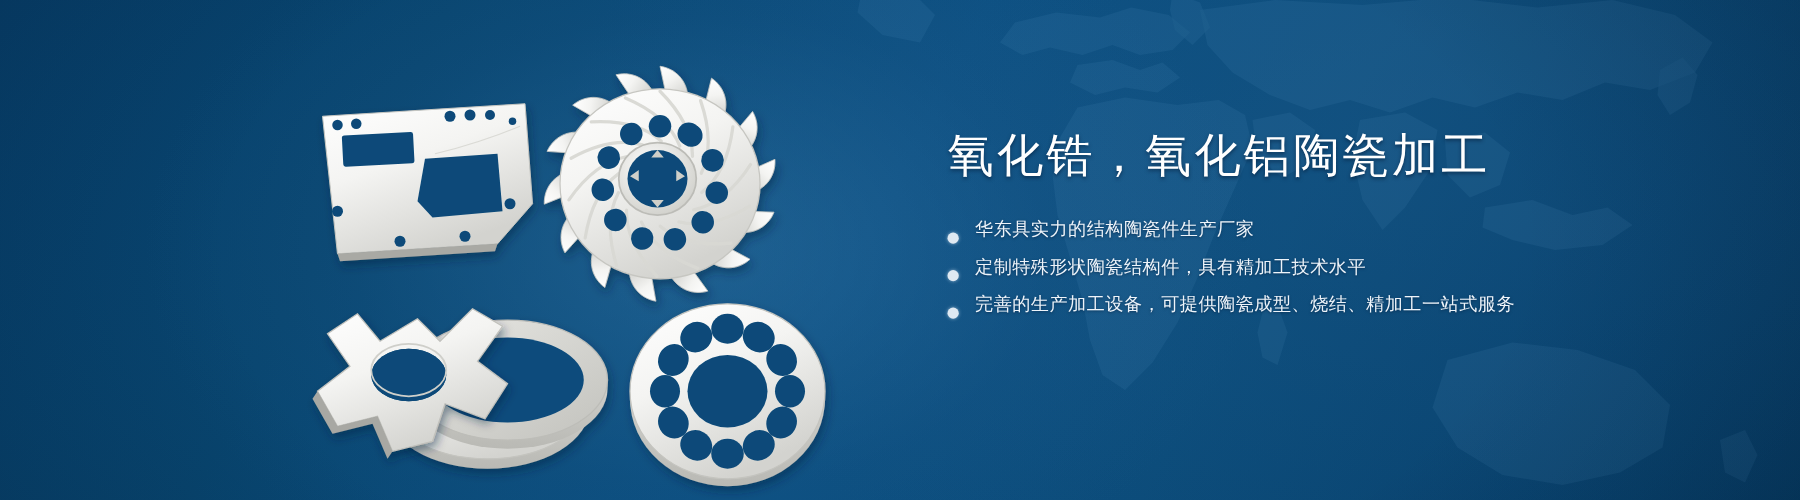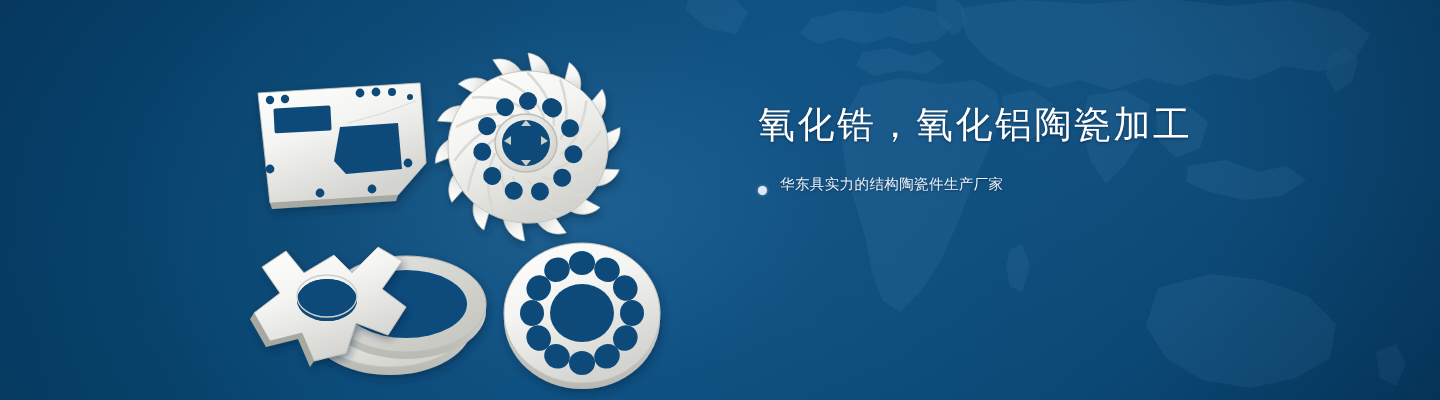--- a/index.html
+++ b/index.html
@@ -289,16 +289,24 @@
 
   <div id="vignette"></div>
 
   <div id="textblock">
     <h1 id="headline">氧化锆，氧化铝陶瓷加工</h1>
     <ul id="bullets">
       <li class="bullet">
         <span class="dot"></span>
         <span class="btext">华东具实力的结构陶瓷件生产厂家</span>
       </li>
+      <li class="bullet">
+        <span class="dot"></span>
+        <span class="btext">定制特殊形状陶瓷结构件，具有精加工技术水平</span>
+      </li>
+      <li class="bullet">
+        <span class="dot"></span>
+        <span class="btext">完善的生产加工设备，可提供陶瓷成型、烧结、精加工一站式服务</span>
+      </li>
     </ul>
   </div>
 
 </div>
 
 </body></html>

